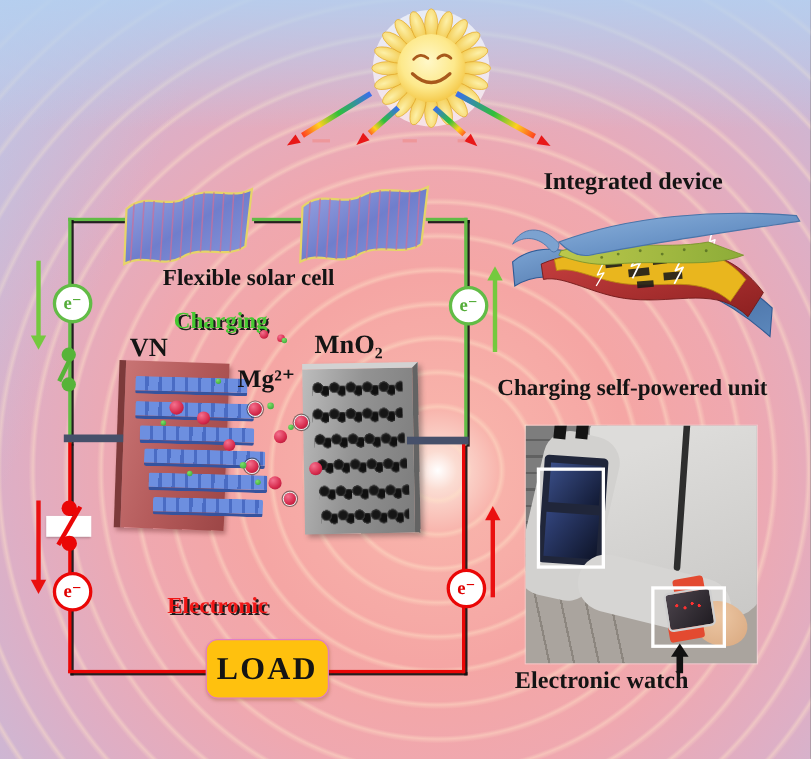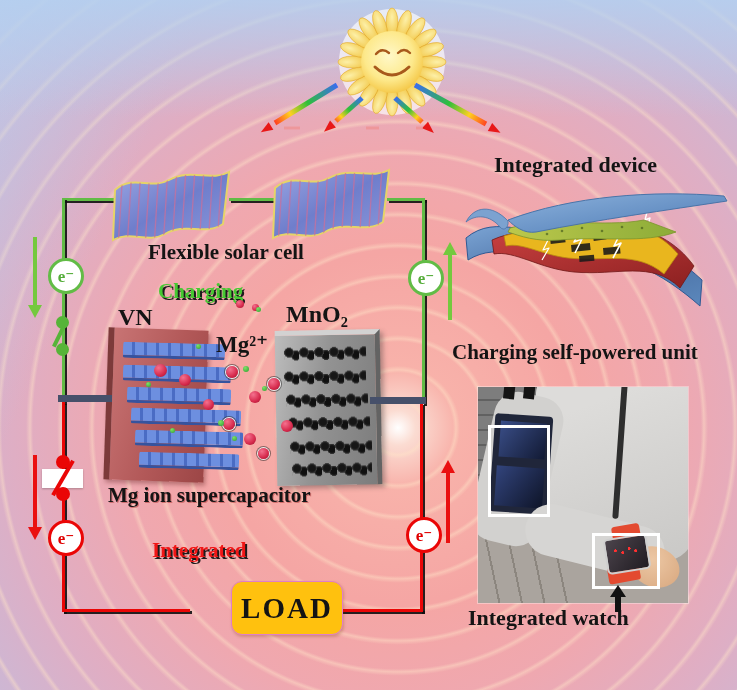--- a/index.html
+++ b/index.html
@@ -276,26 +276,25 @@
   <div class="gdot" style="left:218px;top:420px;width:6px;height:6px;"></div>
   <div class="gdot" style="left:196px;top:344px;width:5px;height:5px;"></div>
   <div class="gdot" style="left:262px;top:386px;width:5px;height:5px;"></div>
   <div class="gdot" style="left:232px;top:436px;width:5px;height:5px;"></div>
   <div class="gdot" style="left:146px;top:382px;width:5px;height:5px;"></div>
   <div class="gdot" style="left:170px;top:428px;width:5px;height:5px;"></div>
 
   <div class="lbl" style="left:118px;top:304px;width:80px;font-size:24px;z-index:24;">VN</div>
   <div class="lbl" style="left:286px;top:301px;width:90px;font-size:24px;z-index:24;">MnO₂</div>
   <div class="lbl" style="left:216px;top:332px;width:70px;font-size:23px;z-index:24;">Mg²⁺</div>
-  <div class="lbl" style="left:108px;top:484px;width:272px;font-size:21px;z-index:24;text-shadow:1px 1px 0 rgba(180,60,60,.55);">Mg ion supercapacitor</div>
-
-  <div class="lbl" style="left:152px;top:539px;width:186px;font-size:21px;color:#f01616;text-shadow:2px 2px 0 #1c1c1c;">Integrated</div>
+
+  <div class="lbl" style="left:152px;top:539px;width:186px;font-size:21px;color:#f01616;text-shadow:2px 2px 0 #1c1c1c;">Electronic</div>
 
   <div class="abs" style="left:187px;top:581px;width:110px;height:52px;background:#ffc10e;border:1px solid #e07ec8;border-radius:11px;
-       display:flex;align-items:center;justify-content:center;z-index:28;box-shadow:1px 2px 3px rgba(120,60,0,.25);margin-left:44px;">
+       display:flex;align-items:center;justify-content:center;z-index:28;box-shadow:1px 2px 3px rgba(120,60,0,.25);">
     <span style="font-weight:bold;font-size:29px;letter-spacing:2px;color:#141414;">LOAD</span>
   </div>
 
   <div class="lbl" style="left:494px;top:153px;width:232px;font-size:22px;">Integrated device</div>
   <svg class="abs" style="left:452px;top:186px;" width="285" height="155" viewBox="0 0 285 155">
     <defs>
       <linearGradient id="blb" x1="0" y1="0" x2="1" y2="1">
         <stop offset="0" stop-color="#7ba4d4"></stop>
           <stop offset=".5" stop-color="#44699e"></stop>
           <stop offset="1" stop-color="#5c88bc"></stop>
@@ -377,15 +376,15 @@
     </div>
 
     <div class="whitebox" style="left:10px;top:38px;width:56px;height:86px;"></div>
     <div class="whitebox" style="left:114px;top:146px;width:62px;height:50px;"></div>
   </div>
 
   <div>
     <div class="head" style="left:610px;top:585px;border-left:8px solid transparent;border-right:8px solid transparent;border-bottom:12px solid #111;z-index:15;"></div>
     <div class="arrowstem" style="left:615px;top:596px;width:6px;height:16px;background:#111;z-index:15;"></div>
   </div>
-  <div class="lbl" style="left:468px;top:606px;width:220px;font-size:22px;">Integrated watch</div>
+  <div class="lbl" style="left:468px;top:606px;width:220px;font-size:22px;">Electronic watch</div>
 
 </div>
 
 </body></html>

